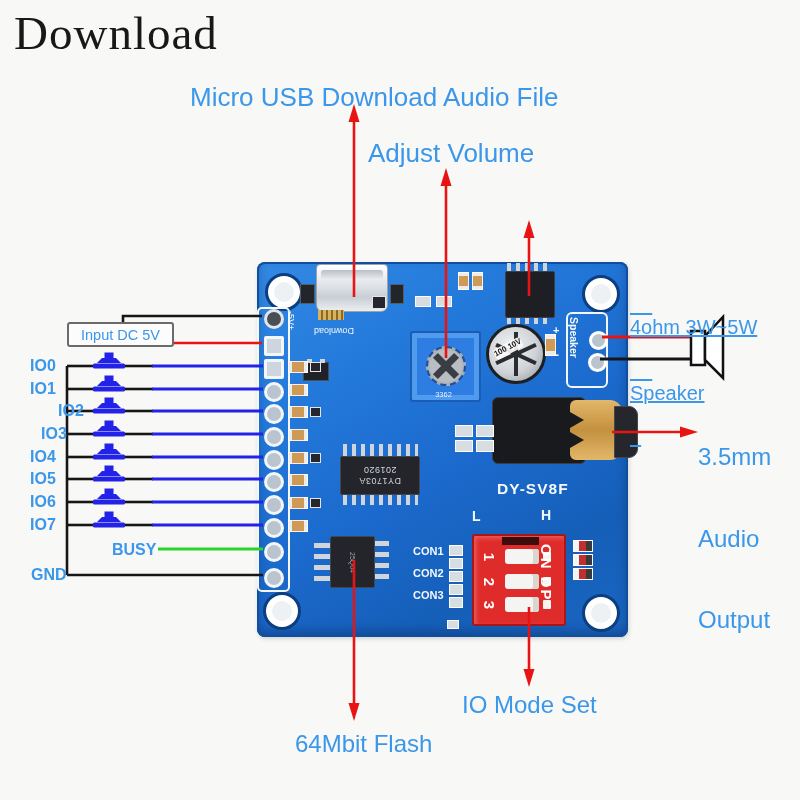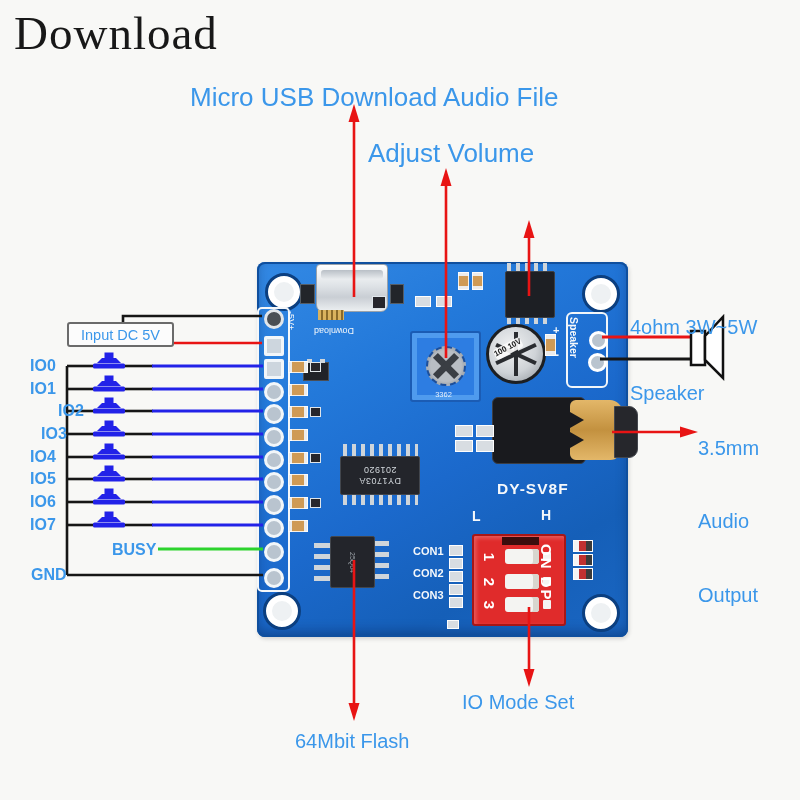--- a/index.html
+++ b/index.html
@@ -1,21 +1,21 @@
 <!DOCTYPE html>
 <html style="--blue: #3b97ea;"><head>
 <meta charset="utf-8">
 <style>
   html,body{margin:0;padding:0;}
   .stage{position:relative;width:800px;height:800px;background:#f8f8f6;overflow:hidden;
          font-family:"Liberation Sans",sans-serif;}
   .brand{position:absolute;left:14px;top:6px;font-family:"Liberation Serif",serif;
          font-size:47px;color:#181818;letter-spacing:1px;}
   .ann{position:absolute;color:var(--blue);white-space:pre;z-index:6;line-height:1.08;}
-  .f22{font-size:26px;} .f23{font-size:20px;} .f20{font-size:20px;line-height:22px;}
+  .f22{font-size:26px;} .f23{font-size:24px;} .f20{font-size:20px;line-height:22px;text-decoration:underline;}
   .f23 div{line-height:30px;}
   .iolab{position:absolute;color:var(--blue);font-size:16px;font-weight:700;z-index:6;}
   .dcbox{position:absolute;left:67px;top:322px;width:103px;height:21px;z-index:6;
          border:2px solid #6b6b6b;border-radius:3px;background:#fcfcfc;color:var(--blue);
          font-size:14.5px;display:flex;align-items:center;justify-content:center;}
   
   .board{position:absolute;left:257px;top:262px;width:371px;height:375px;border-radius:8px;z-index:1;
          background:linear-gradient(150deg,#3389e4 0%,#2379da 28%,#1b69cc 55%,#155fb8 78%,#1a66c2 100%);
          box-shadow:inset 0 0 0 2px #0f4f9e, inset 0 -5px 12px rgba(0,20,60,.35), 1px 2px 4px rgba(0,0,0,.15);}
   .hole{position:absolute;width:32px;height:32px;border-radius:50%;background:#eef1f3;

